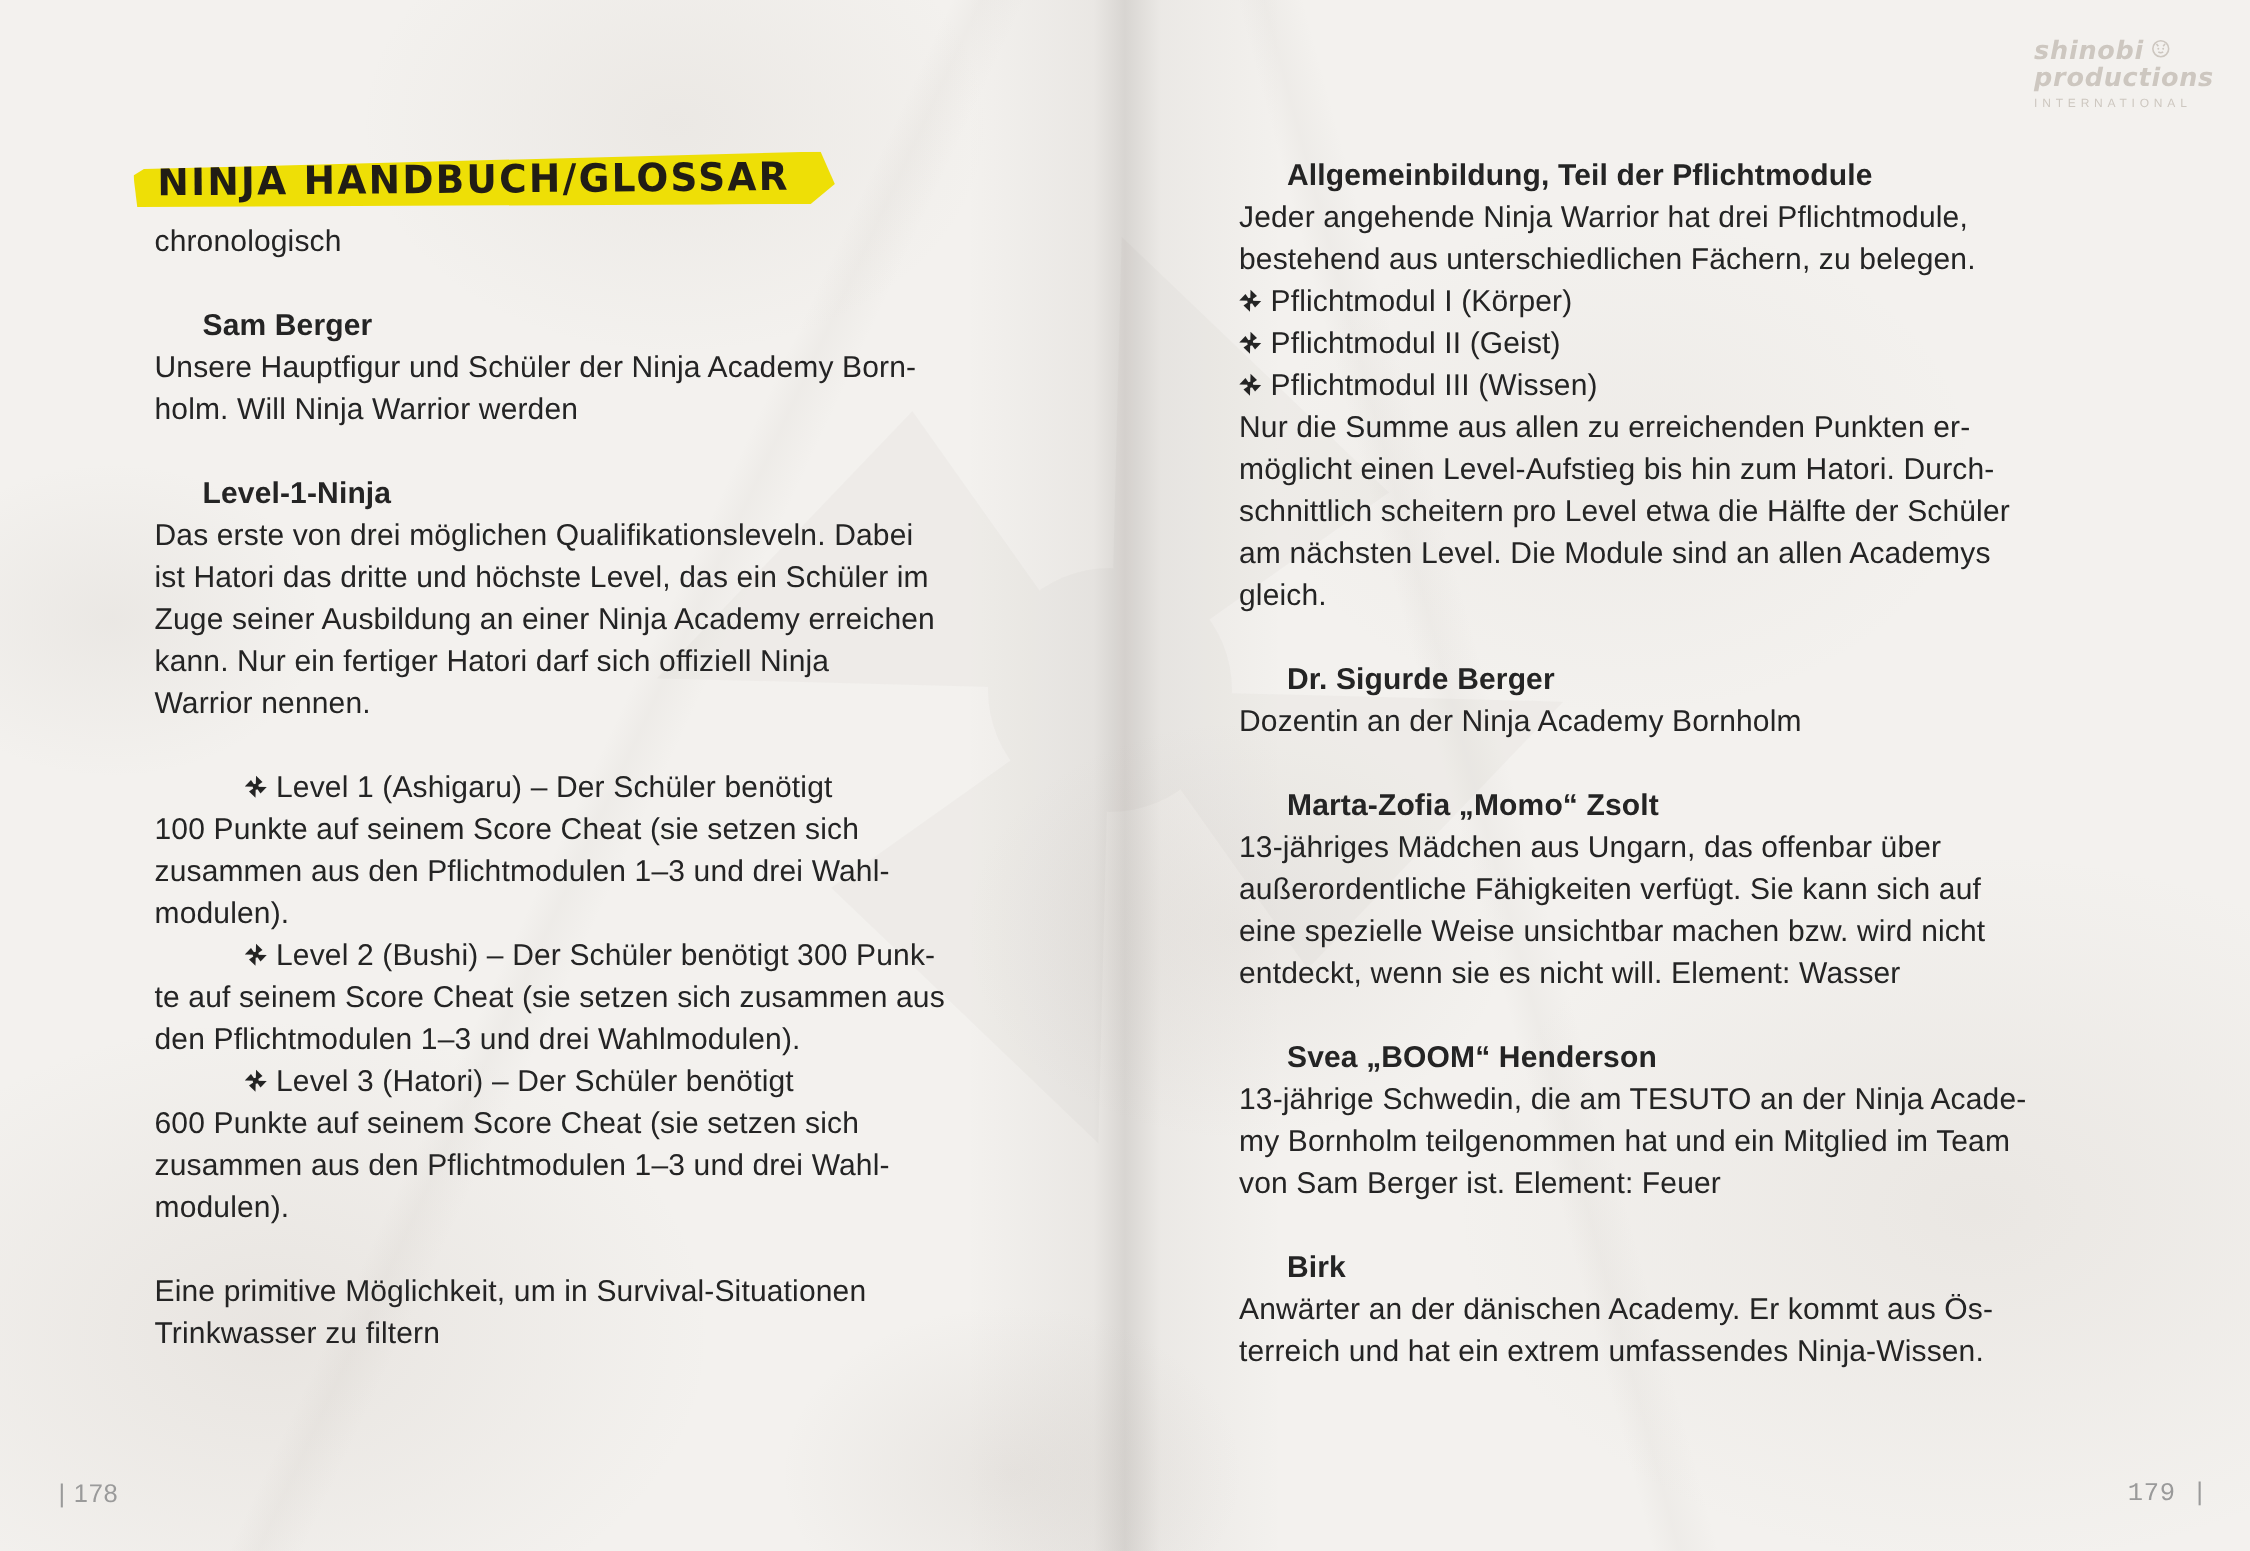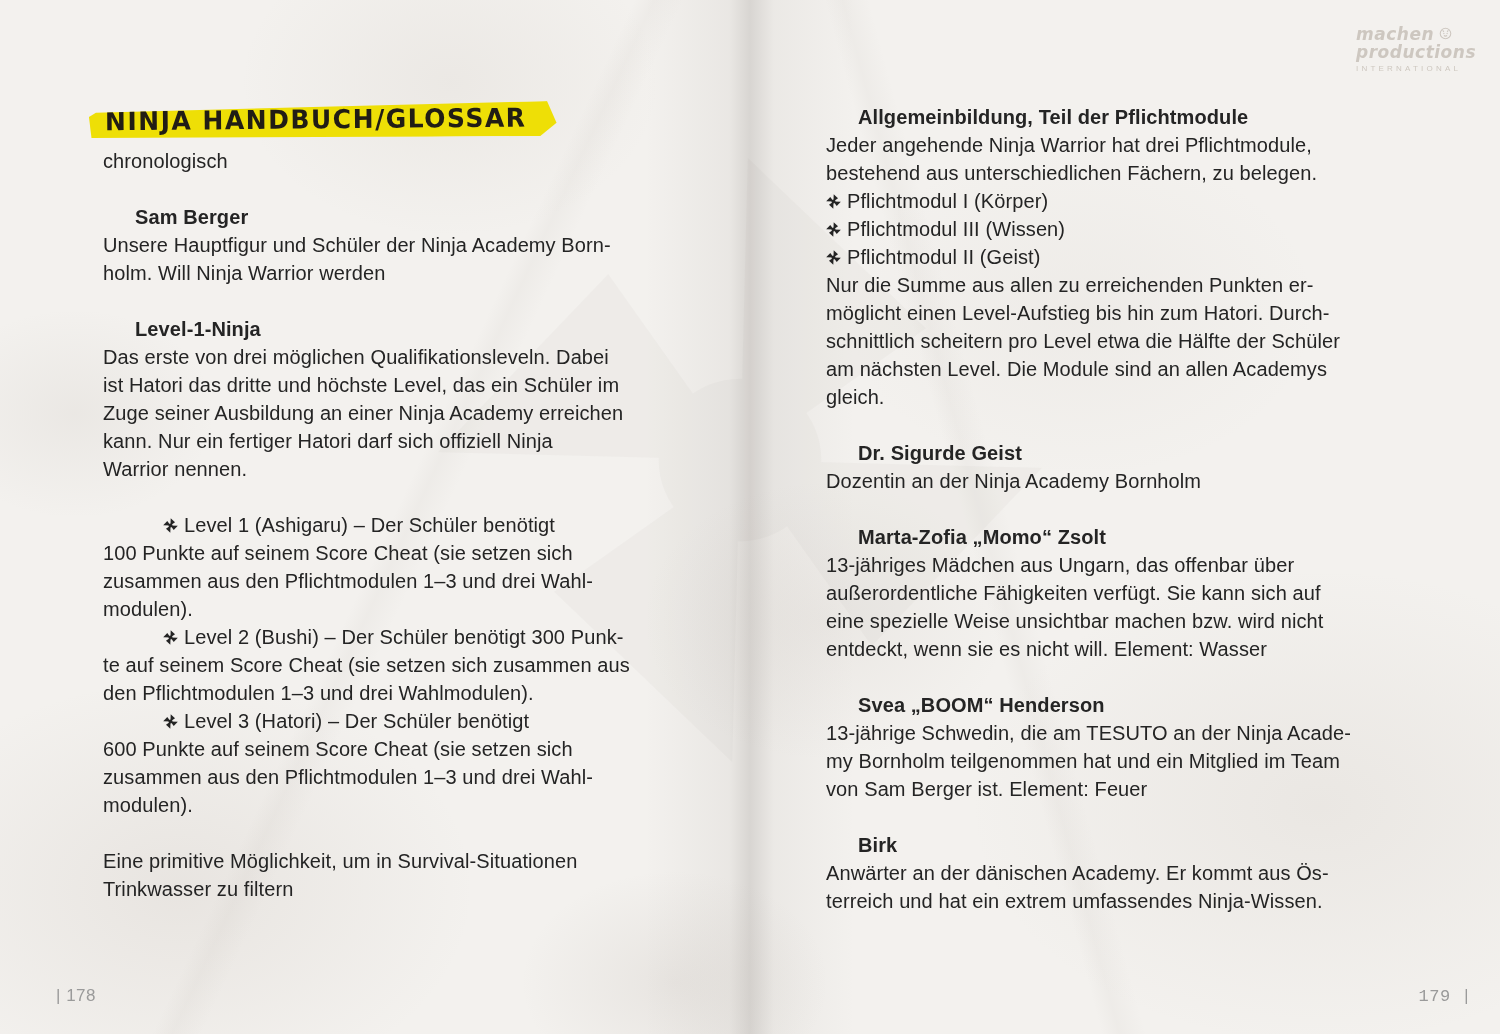--- a/index.html
+++ b/index.html
@@ -33,21 +33,21 @@
     display:inline-block;position:relative;left:-14px;
     padding:2px 30px 4px 16px;transform:rotate(-0.5deg);
     clip-path:polygon(1.5% 22%, 98% 0%, 100% 62%, 96.5% 100%, 0.5% 94%, 0% 34%);
   }
   .banner-text{
     font-family:"DejaVu Sans","Liberation Sans",sans-serif;
     font-weight:900;font-size:25px;letter-spacing:1.5px;color:#211d15;
     display:inline-block;transform:scaleY(1.04);
   }
   .page-number{position:absolute;bottom:28px;font-size:17px;color:#9a9a9a;letter-spacing:0.5px;}
-  #page-number-left{left:56px;margin-top:16px;}
+  #page-number-left{left:39px;margin-top:16px;}
   #page-number-right{right:28px;font-family:Liberation Mono, monospace;}
   .logo{position:absolute;top:26px;right:24px;color:#c7c0b8;opacity:0.85;line-height:1.05;}
   .logo .l1,.logo .l2{
     font-weight:bold;font-size:17px;letter-spacing:0.5px;font-style:italic;
     font-family:"DejaVu Sans",sans-serif;
   }
   .logo .l3{font-size:8px;letter-spacing:3.2px;margin-top:3px;}
   .logo-face{width:13px;height:13px;vertical-align:0px;margin-left:5px;}
   .watermark{position:absolute;left:430px;top:150px;width:620px;height:620px;opacity:0.03;pointer-events:none;}
 </style>
@@ -65,21 +65,21 @@
     </g>
   </defs>
 </svg>
 
 <svg class="watermark" viewBox="0 0 16 16">
   <use href="#shuriken-shape" fill="#6b625a"></use>
 </svg>
 
 <div class="logo">
   <div class="l1">
-    <span>machen</span><svg class="logo-face" viewBox="0 0 16 16" fill="none" stroke="#c7c0b8" stroke-width="1.3">
+    <span>shinobi</span><svg class="logo-face" viewBox="0 0 16 16" fill="none" stroke="#c7c0b8" stroke-width="1.3">
         <circle cx="8" cy="8" r="6.5"></circle>
         <path d="M4.5 4 L6 6 M11.5 4 L10 6"></path>
         <circle cx="6" cy="8" r="0.8" fill="#c7c0b8" stroke="none"></circle>
         <circle cx="10" cy="8" r="0.8" fill="#c7c0b8" stroke="none"></circle>
         <path d="M6 10.5 Q8 12 10 10.5"></path>
       </svg>
   </div>
   <div class="l2">productions</div>
   <div class="l3">INTERNATIONAL</div>
 </div>
@@ -123,31 +123,31 @@
 
 <div class="page-col" id="right-col">
     <div class="line heading">Allgemeinbildung, Teil der Pflichtmodule</div>
     <div class="line">Jeder angehende Ninja Warrior hat drei Pflichtmodule,</div>
     <div class="line">bestehend aus unterschiedlichen Fächern, zu belegen.</div>
     <div class="line"><svg viewBox="0 0 16 16" class="shuriken">
         <use href="#shuriken-shape" fill="#242424"></use>
       </svg><span>Pflichtmodul I (Körper)</span></div>
     <div class="line"><svg viewBox="0 0 16 16" class="shuriken">
         <use href="#shuriken-shape" fill="#242424"></use>
-      </svg><span>Pflichtmodul III (Wissen)</span></div>
+      </svg><span>Pflichtmodul II (Geist)</span></div>
     <div class="line"><svg viewBox="0 0 16 16" class="shuriken">
         <use href="#shuriken-shape" fill="#242424"></use>
-      </svg><span>Pflichtmodul II (Geist)</span></div>
+      </svg><span>Pflichtmodul III (Wissen)</span></div>
     <div class="line">Nur die Summe aus allen zu erreichenden Punkten er-</div>
     <div class="line">möglicht einen Level-Aufstieg bis hin zum Hatori. Durch-</div>
     <div class="line">schnittlich scheitern pro Level etwa die Hälfte der Schüler</div>
     <div class="line">am nächsten Level. Die Module sind an allen Academys</div>
     <div class="line">gleich.</div>
     <div class="line gap"></div>
-    <div class="line heading">Dr. Sigurde Geist</div>
+    <div class="line heading">Dr. Sigurde Berger</div>
     <div class="line">Dozentin an der Ninja Academy Bornholm</div>
     <div class="line gap"></div>
     <div class="line heading">Marta-Zofia „Momo“ Zsolt</div>
     <div class="line">13-jähriges Mädchen aus Ungarn, das offenbar über</div>
     <div class="line">außerordentliche Fähigkeiten verfügt. Sie kann sich auf</div>
     <div class="line">eine spezielle Weise unsichtbar machen bzw. wird nicht</div>
     <div class="line">entdeckt, wenn sie es nicht will. Element: Wasser</div>
     <div class="line gap"></div>
     <div class="line heading">Svea „BOOM“ Henderson</div>
     <div class="line">13-jährige Schwedin, die am TESUTO an der Ninja Acade-</div>

